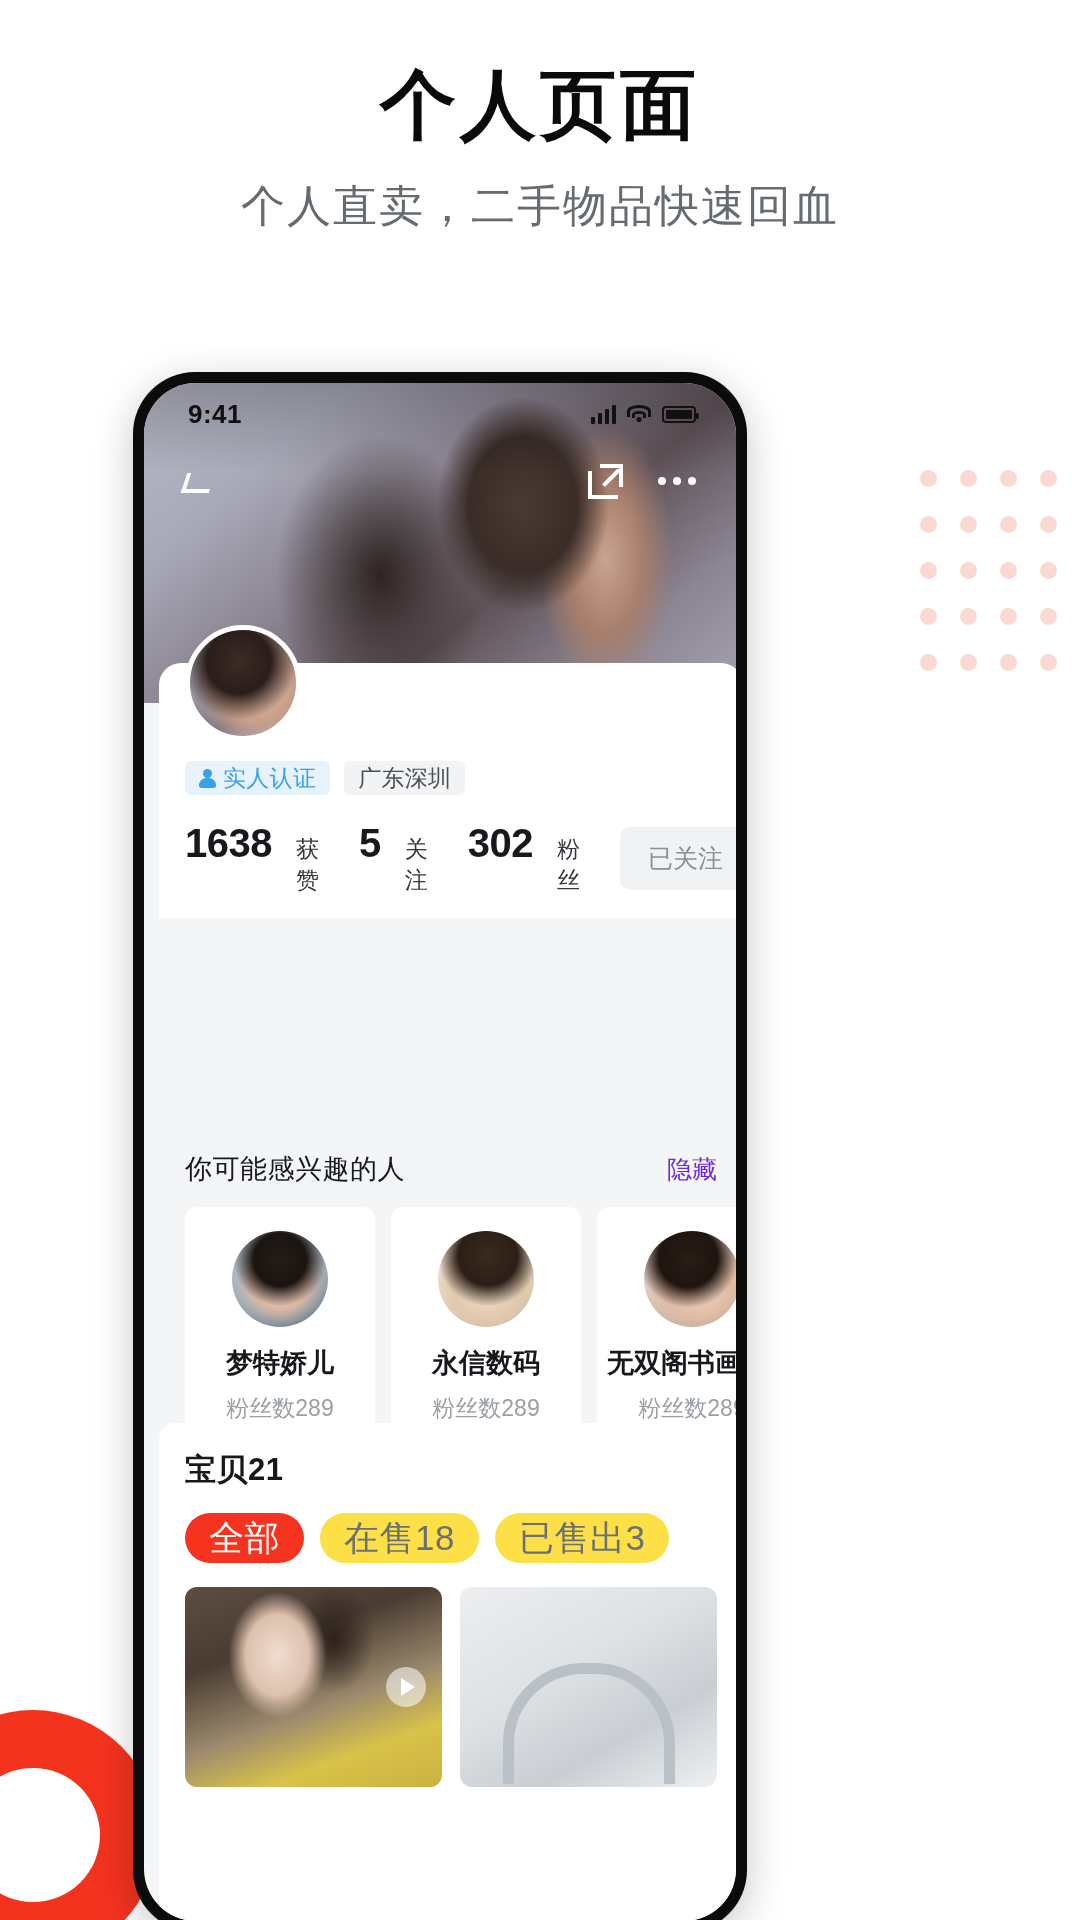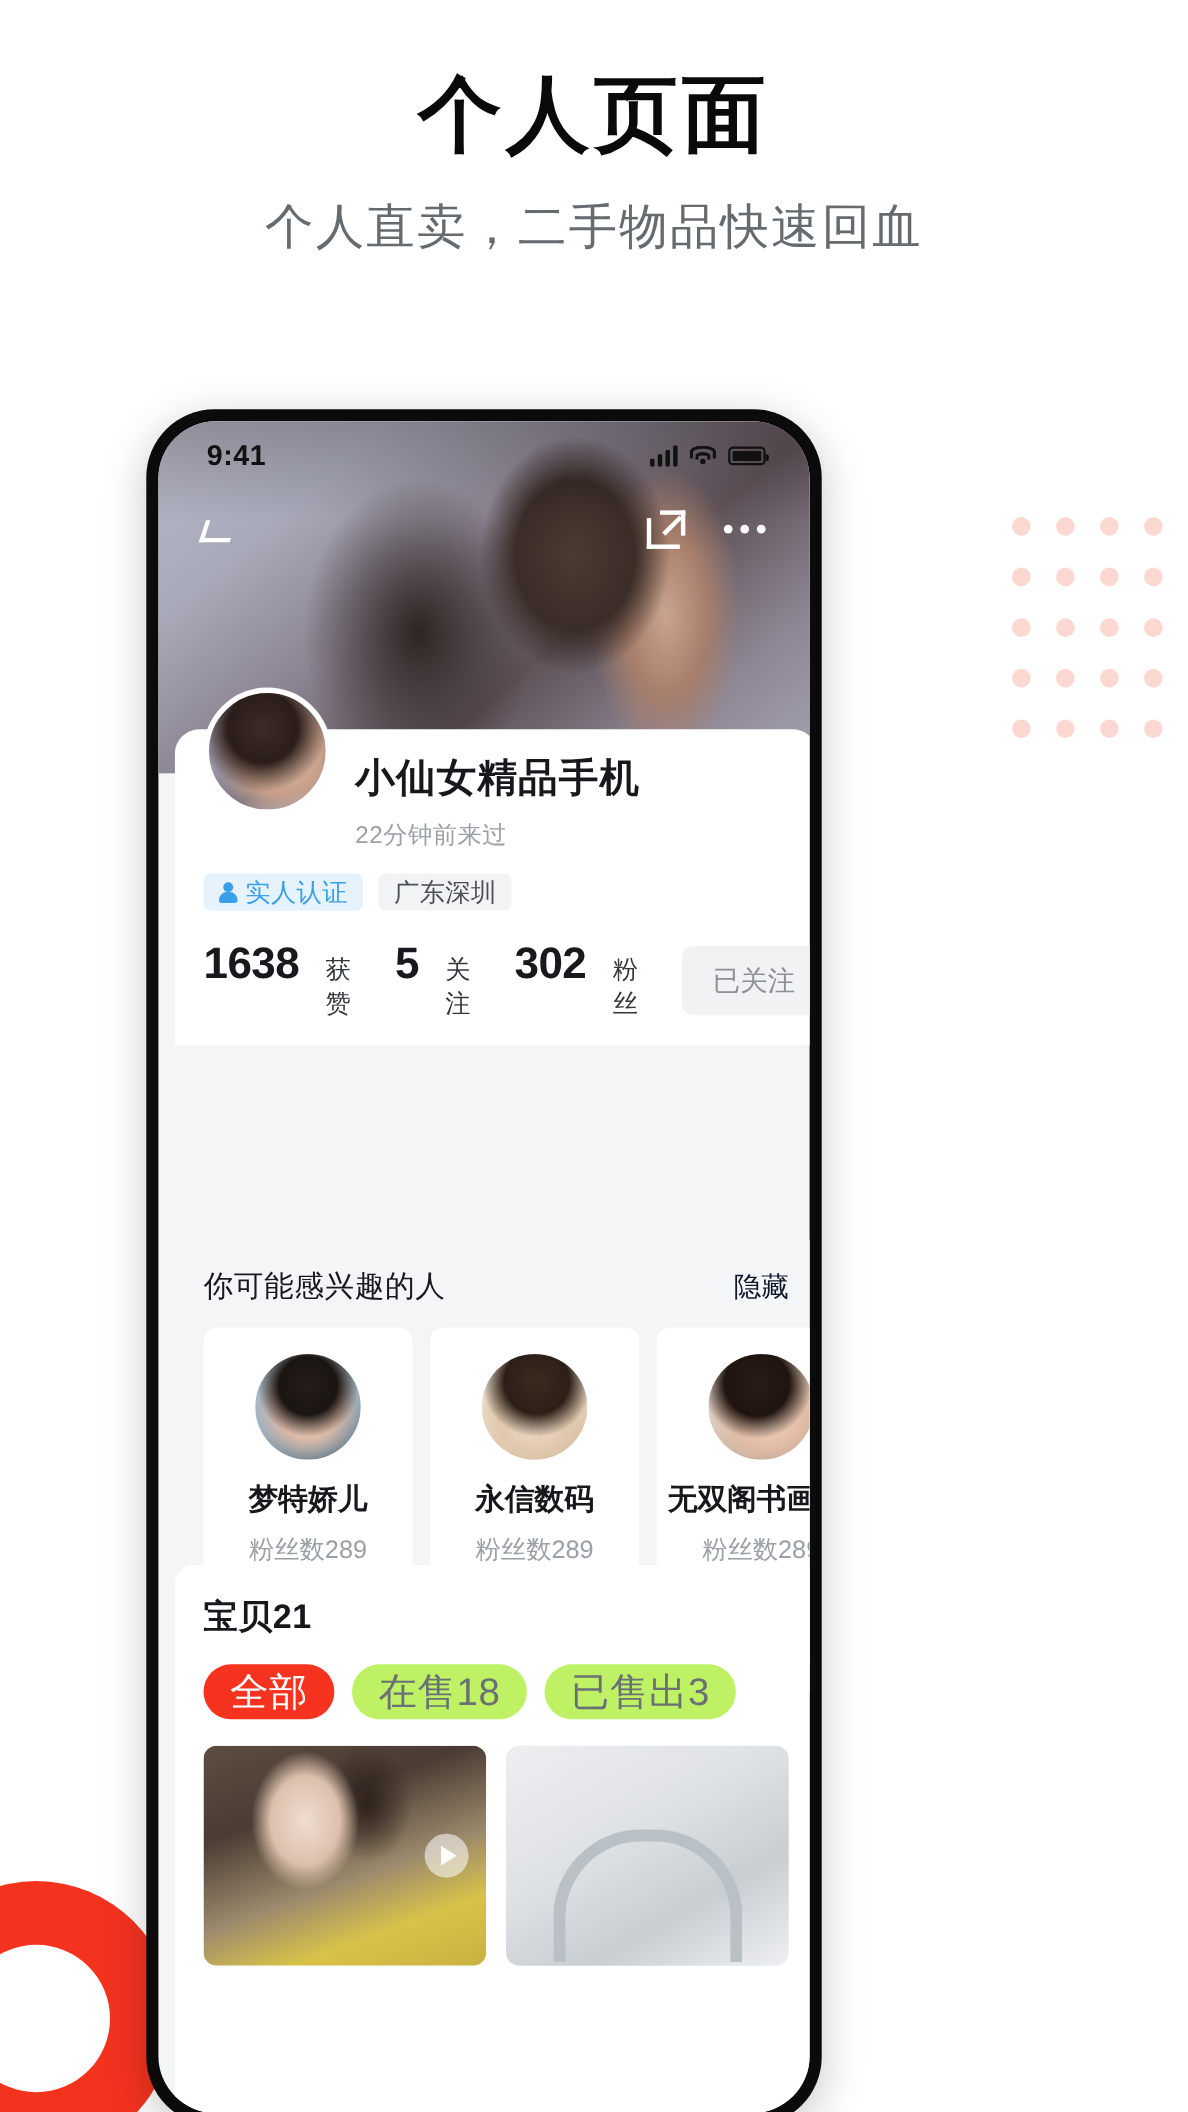--- a/index.html
+++ b/index.html
@@ -229,21 +229,21 @@
     position:absolute;left:15px;top:744px;width:584px;
     background:#f4f5f7;
     padding:24px 0 26px 0;
     z-index:4;
   }
   .interest-head{
     display:flex;align-items:center;justify-content:space-between;
     padding:0 26px;margin-bottom:20px;gap:36px;
   }
   .interest-title{font-size:27px;color:#17191d;font-weight:500;letter-spacing:.5px;}
-  .interest-hide{font-size:25px;color:#0f172a;}
+  .interest-hide{font-size:25px;color:#6d28d9;}
   .people{
     display:flex;gap:16px;padding-left:26px;
   }
   .pcard{
     flex:0 0 auto;width:190px;background:#fff;border-radius:12px;
     padding:24px 10px 22px 10px;text-align:center;
   }
   .pavatar{
     width:96px;height:96px;border-radius:50%;margin:0 auto;
   }
@@ -278,21 +278,21 @@
     overflow:hidden;
   }
   .goods-title{font-size:31px;font-weight:700;color:#16181c;letter-spacing:.5px;}
   .chips{display:flex;gap:16px;margin-top:22px;}
   .chip{
     height:50px;padding:6px 24px;border-radius:25px;
     display:flex;align-items:center;justify-content:center;
     font-size:35px;letter-spacing:.5px;
   }
   .chip.active{background:#f6331f;color:#fff;}
-  .chip.idle{background:#bef264;color:#6b7075;}
+  .chip.idle{background:#fde047;color:#6b7075;}
   .grid{
     display:flex;gap:18px;margin-top:24px;
   }
   .gitem{
     flex:1;height:200px;border-radius:12px;position:relative;overflow:hidden;
   }
   .g1{background:
       radial-gradient(ellipse 70px 90px at 36% 34%, #f0ddd0 0%, #dcc0ad 45%, rgba(220,192,173,0) 70%),
       radial-gradient(ellipse 60px 80px at 58% 26%, #2d211c 0%, rgba(45,33,28,0) 68%),
       linear-gradient(160deg,#5d4d42 0%,#4a3c33 30%,#9c8a6d 58%,#d8c24a 78%,#c9b23f 100%);}
@@ -382,24 +382,20 @@
             <i></i>
             <i></i>
             <i></i>
           </div>
       </div>
     </div>
 
     <div class="profile-card">
       <div class="avatar-row">
         <div class="avatar"></div>
-        <div class="who">
-          <div class="who-name">小仙女精品手机</div>
-          <div class="who-sub">22分钟前来过</div>
-        </div>
       </div>
 
 
       <div class="tags">
         <div class="tag verify">
           <span class="person-ico"></span>
           <span>实人认证</span>
         </div>
         <div class="tag loc">
           <span>广东深圳</span>

